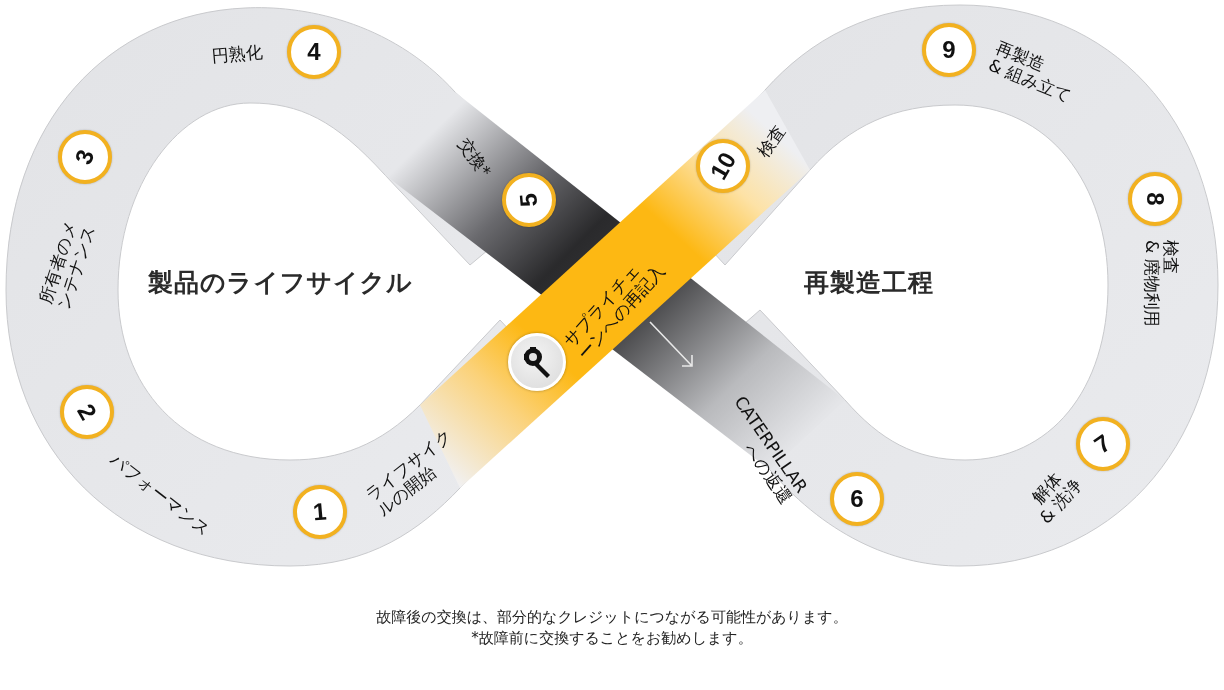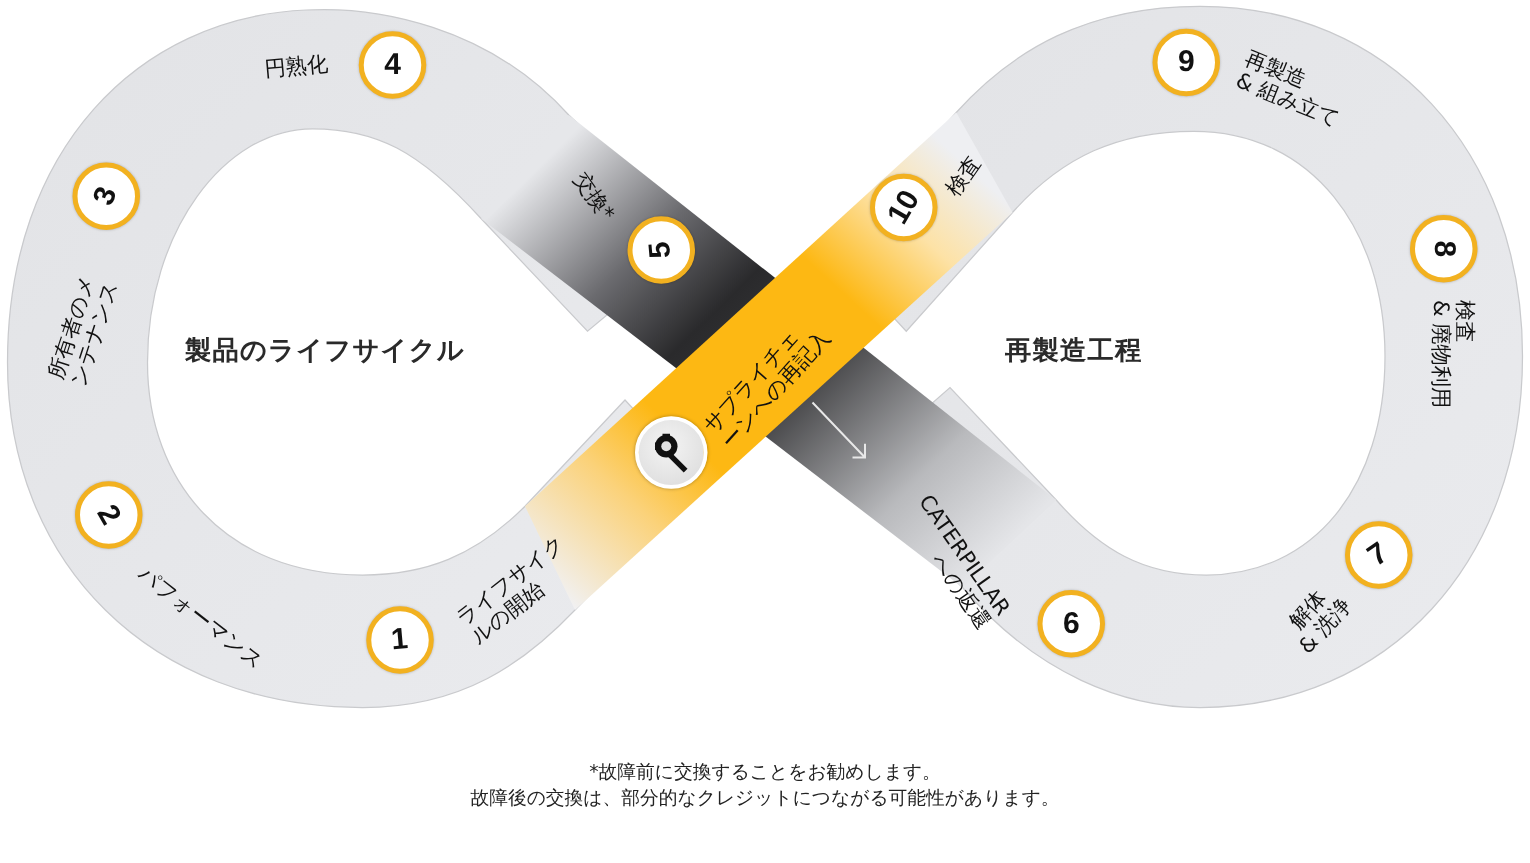--- a/index.html
+++ b/index.html
@@ -9,21 +9,21 @@
   .lbl { position: absolute; white-space: nowrap; font-size: 17px; line-height: 19px;
          color: #111; transform-origin: 0 0; }
   .lbl span { display: block; }
   .step { position: absolute; width: 46px; height: 46px; border-radius: 50%;
           background: #ffffff; border: 4px solid #f2b120; box-sizing: content-box;
           display: flex; align-items: center; justify-content: center;
           font-family: "Liberation Sans", "DejaVu Sans", sans-serif;
           font-weight: bold; font-size: 24px; color: #111;
           box-shadow: 0 0 2px rgba(0,0,0,0.25); }
   .step span { display: inline-block; }
-  .title { position: absolute; font-weight: bold; font-size: 21px; color: #2a2a2a;
+  .title { position: absolute; font-weight: bold; font-size: 25px; color: #2a2a2a;
            white-space: nowrap; letter-spacing: 1px; }
   .wrench { position: absolute; left: 508px; top: 333px; width: 52px; height: 52px;
             border-radius: 50%; background: radial-gradient(circle at 45% 40%, #f4f4f4, #d9d9d9);
             border: 3px solid #ffffff; box-shadow: 0 0 3px rgba(0,0,0,0.35);
             display: flex; align-items: center; justify-content: center; }
   .footnote { position: absolute; left: 0; width: 1224px; text-align: center;
               font-size: 15px; line-height: 21px; color: #222; top: 607px; }
   .footnote span { display: block; }
 </style>
 </head>
@@ -172,15 +172,15 @@
 </div>
 <div class="lbl" style="left:1000px; top:38px; transform: rotate(22deg);">
   <span>再製造</span>
   <span>&amp; 組み立て</span>
 </div>
 <div class="lbl" style="left:754px; top:150px; transform: rotate(-55deg);">
   <span>検査</span>
 </div>
 
 <div class="footnote">
+  <span>故障後の交換は、部分的なクレジットにつながる可能性があります。</span>
   <span>*故障前に交換することをお勧めします。</span>
-  <span>故障後の交換は、部分的なクレジットにつながる可能性があります。</span>
 </div>
 
 </body></html>

